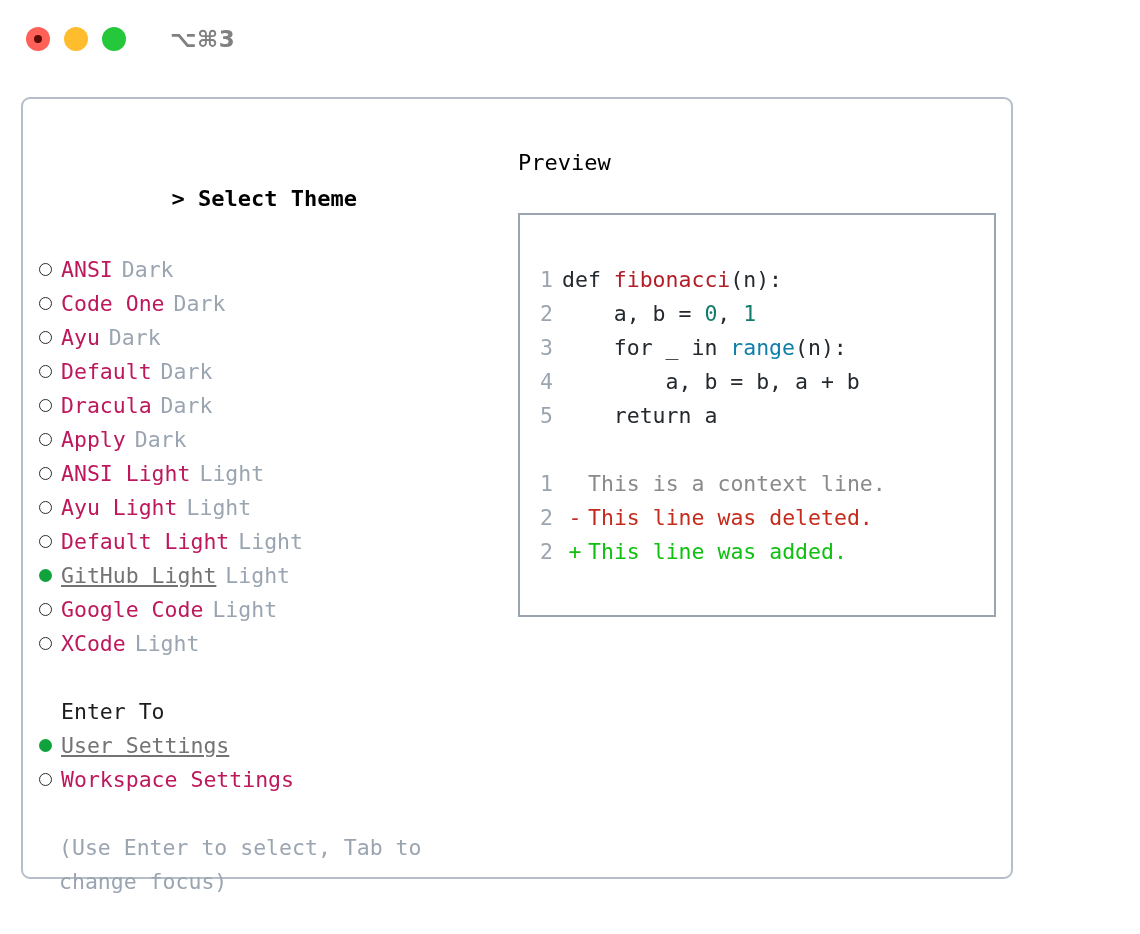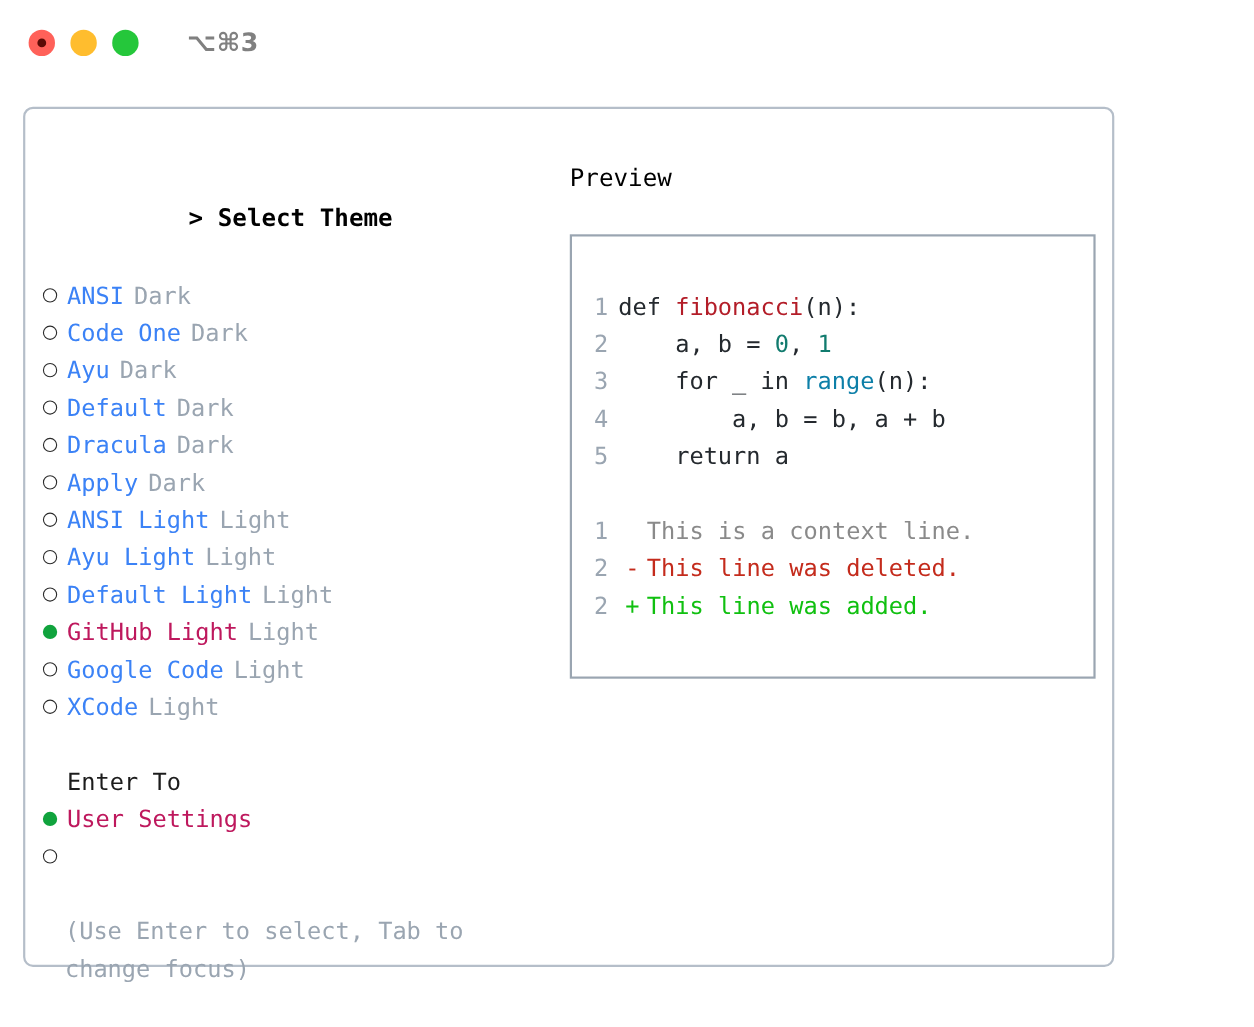--- a/index.html
+++ b/index.html
@@ -137,22 +137,22 @@
   }
   .bullet-glyph.empty {
     border: 1.8px solid #2b2b2b;
     background: transparent;
   }
   .bullet-glyph.filled {
     background: #10a33d;
     border: none;
   }
 
-  .label      { color: #3b82f6; }
-  .label.sel  { color: #be185d; }
+  .label      { color: #be185d; }
+  .label.sel  { color: #737373; text-decoration: underline; }
   .tag        { color: #9aa5b1; padding-left: 9px; }
 
   .spacer-line { height: 34px; }
 
   .apply-header {
     padding-left: 22px;
     color: #1c1c1c;
   }
 
   .help {
@@ -270,21 +270,21 @@
           </div>
 
         <div class="spacer-line"></div>
 
         <div class="row">
           <span class="apply-header label">Enter To</span>
         </div>
 
         <div id="apply-list">
             <div class="row"><span class="bullet"><span class="bullet-glyph filled"></span></span><span class="label sel">User Settings</span></div>
-            <div class="row"><span class="bullet"><span class="bullet-glyph empty"></span></span></div>
+            <div class="row"><span class="bullet"><span class="bullet-glyph empty"></span></span><span class="label">Workspace Settings</span></div>
           </div>
 
         <div class="spacer-line"></div>
 
         <div class="help">(Use Enter to select, Tab to change focus)</div>
       </div>
 
       <div class="right-col">
         <div class="preview-title">Preview</div>
 

